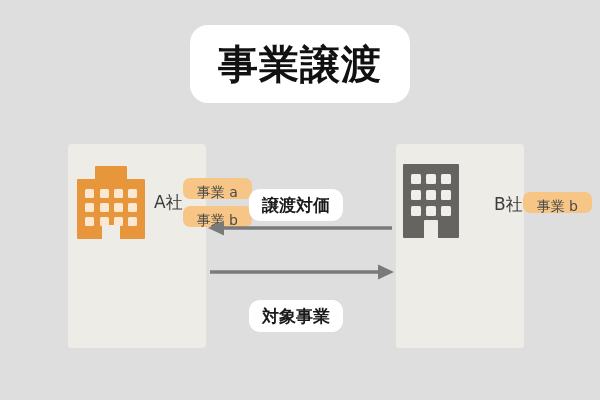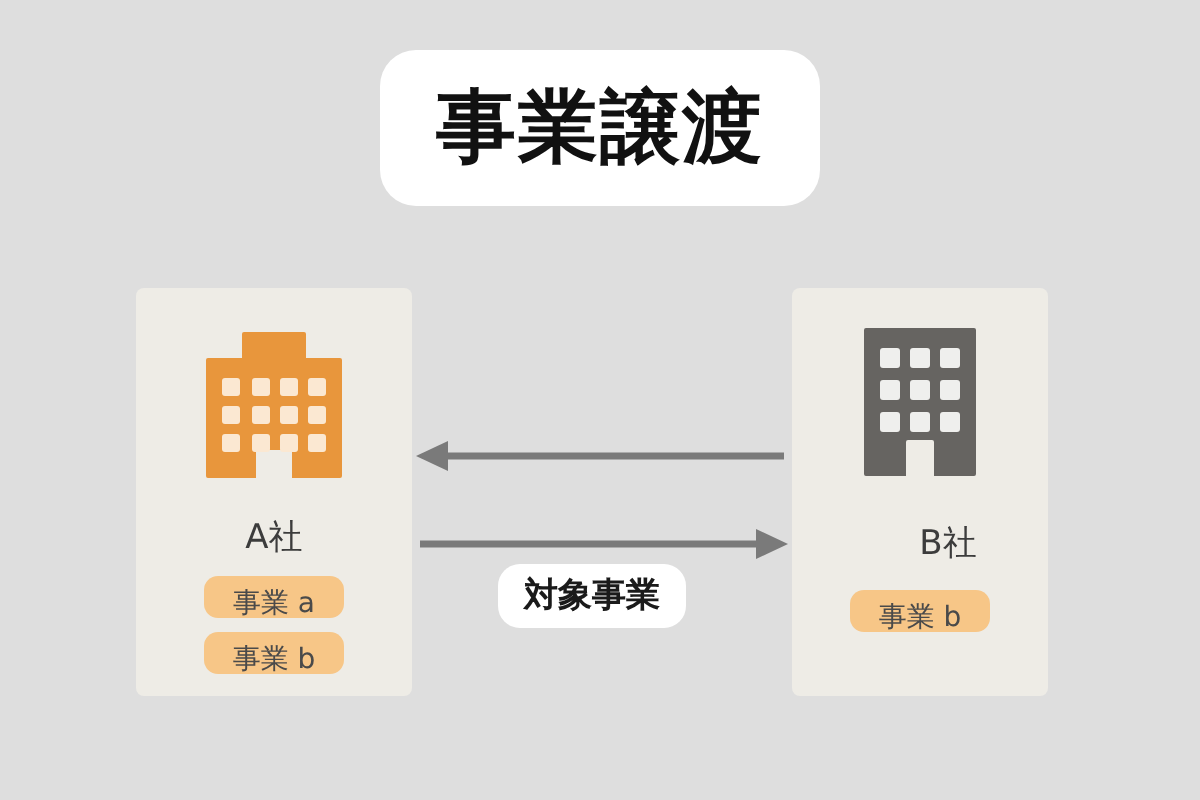--- a/index.html
+++ b/index.html
@@ -49,21 +49,21 @@
     background: #eeece6;
     border-radius: 4px;
   }
   .card-left  { left: 68px;  top: 144px; width: 138px; height: 204px; }
   .card-right { left: 396px; top: 144px; width: 128px; height: 204px; }
 
   .card-inner {
     position: absolute;
     left: 0; right: 0; top: 0;
     display: flex;
-    flex-direction: column;
+    flex-direction: row;
     align-items: center;
   }
 
   
   .bldg-wrap {
     margin-top: 16px;
     display: block;
   }
   .company-label {
     font-size: 17px;
@@ -111,21 +111,21 @@
     height: 32px;
   }
   .arrow-label span {
     font-size: 17px;
     font-weight: bold;
     color: #1a1a1a;
     line-height: 1;
     white-space: nowrap;
   }
   .label-consideration { left: 249px; top: 189px; }
-  .label-business     { left: 249px; top: 282px; }
+  .label-business     { left: 249px; top: 300px; }
 </style>
 </head>
 <body>
 
 <div id="stage">
 
   <div class="title-chip">
     <div class="title-text">事業譲渡</div>
   </div>
 
@@ -198,17 +198,20 @@
       <line x1="186" y1="14" x2="16" y2="14" stroke="#7a7a7a" stroke-width="3.5"></line>
       <polygon points="2,14 18,6.5 18,21.5" fill="#7a7a7a"></polygon>
     </g>
 
     <g>
       <line x1="4" y1="58" x2="174" y2="58" stroke="#7a7a7a" stroke-width="3.5"></line>
       <polygon points="188,58 172,50.5 172,65.5" fill="#7a7a7a"></polygon>
     </g>
   </svg>
 
+  <div class="arrow-label label-consideration">
+    <span>譲渡対価</span>
+  </div>
   <div class="arrow-label label-business">
     <span>対象事業</span>
   </div>
 
 </div>
 
 </body></html>

